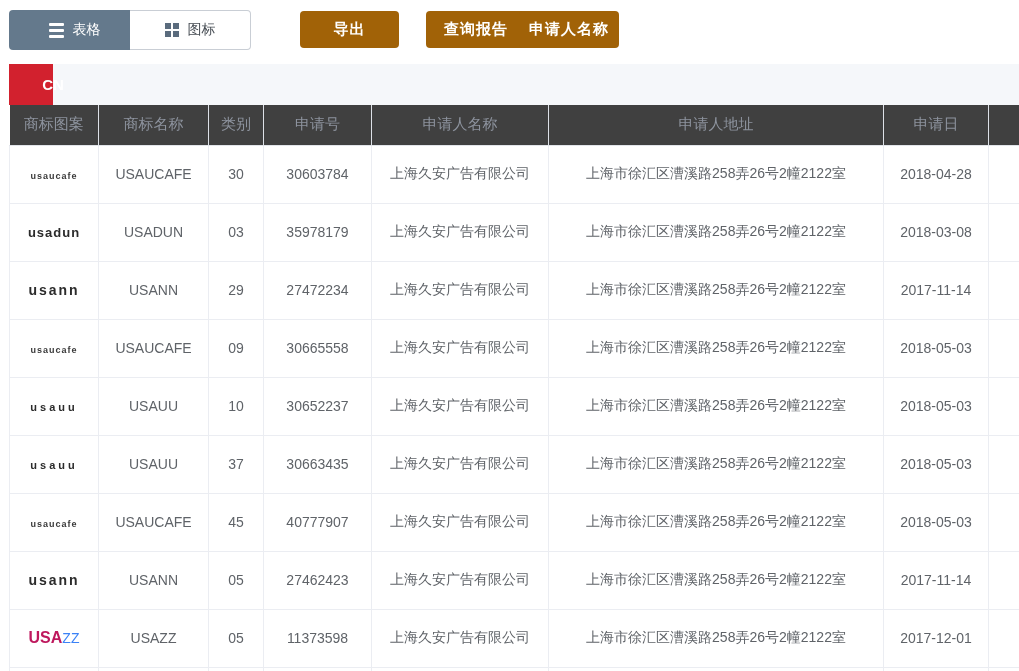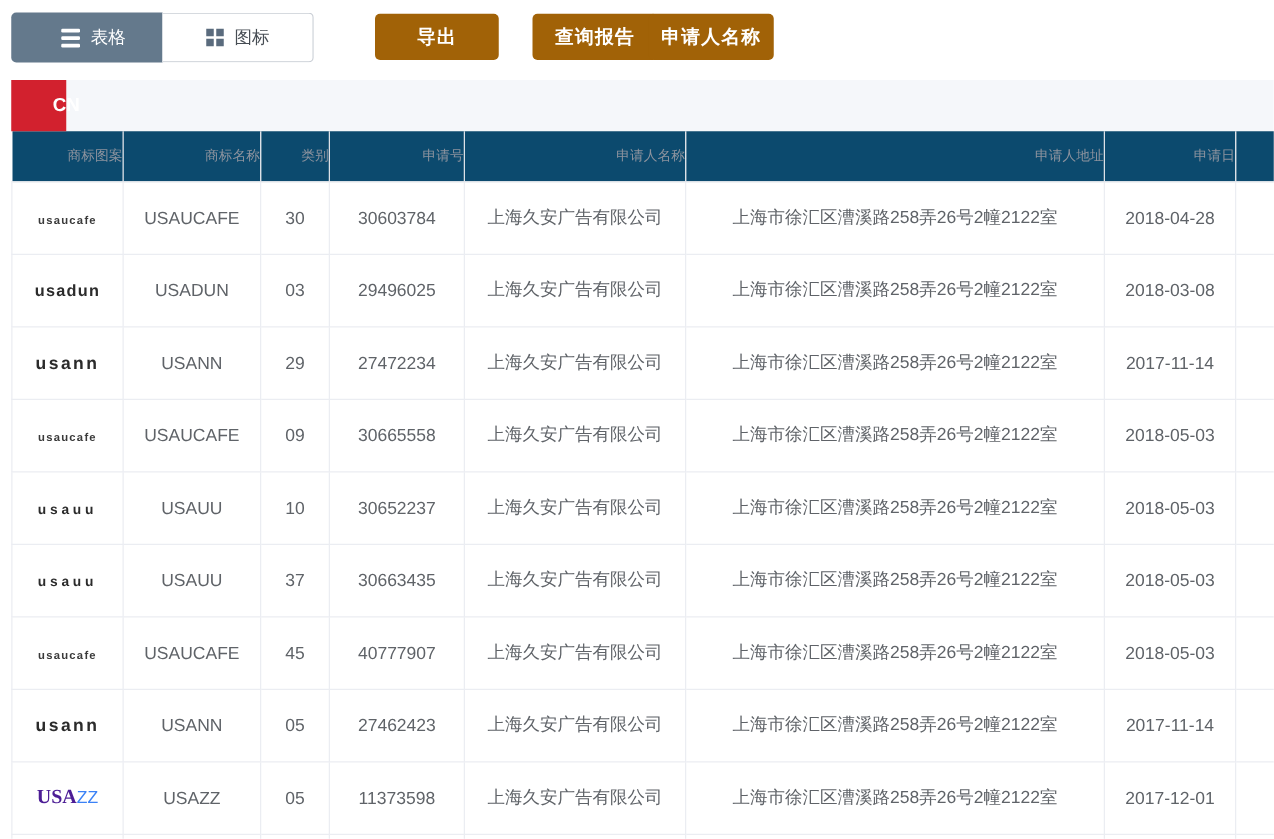--- a/index.html
+++ b/index.html
@@ -51,39 +51,39 @@
   }
 
   
   .table-wrap { margin-left: 9px; }
   table { border-collapse: collapse; table-layout: fixed; width: 1045px; }
   col.c0 { width: 89px; }  col.c1 { width: 110px; } col.c2 { width: 55px; }
   col.c3 { width: 108px; } col.c4 { width: 177px; } col.c5 { width: 335px; }
   col.c6 { width: 105px; } col.c7 { width: 66px; }
 
   th {
-    height: 40px; background: #0c4a6e; color: #8d939e;
-    font-size: 11px; font-weight: normal; text-align: right;
+    height: 40px; background: #404040; color: #8d939e;
+    font-size: 15px; font-weight: normal; text-align: center;
     border-right: 1px solid #dde1e7; border-bottom: 1px solid #e2e5ea;
   }
   th:last-child { border-right: none; }
 
   td {
     height: 58px; background: #ffffff; text-align: center; vertical-align: middle;
     font-size: 14px; color: #5f6368;
     border: 1px solid #ebedf2; overflow: hidden; white-space: nowrap;
   }
   tr.partial td { border-top: 1px solid #ebedf2; border-bottom: none; }
 
   
   .logo-s  { font-size: 9px;  font-weight: bold; letter-spacing: 1px;  color: #3a3a3a; }
   .logo-b  { font-size: 13px; font-weight: bold; letter-spacing: 1px;  color: #2b2b2b; }
   .logo-n  { font-size: 14px; font-weight: bold; letter-spacing: 2px;  color: #2b2b2b; }
   .logo-u  { font-size: 11px; font-weight: bold; letter-spacing: 3px;  color: #2b2b2b; }
-  .logo-z1 { font-family: Liberation Serif, serif; font-size: 16px; font-weight: bold; color: #4c1d95; }
+  .logo-z1 { font-family: Liberation Sans, sans-serif; font-size: 16px; font-weight: bold; color: #be185d; }
   .logo-z2 { font-size: 14px; color: #3b82f6; }
 </style>
 </head>
 <body>
 
 <div class="toolbar">
   <div class="view-toggle">
     <div class="toggle-btn active">
       <span class="ham">
           <i></i>
@@ -143,21 +143,21 @@
         <td>30603784</td>
         <td>上海久安广告有限公司</td>
         <td>上海市徐汇区漕溪路258弄26号2幢2122室</td>
         <td>2018-04-28</td>
         <td></td>
       </tr>
       <tr>
         <td><span class="logo-b">usadun</span></td>
         <td>USADUN</td>
         <td>03</td>
-        <td>29496025</td>
+        <td>35978179</td>
         <td>上海久安广告有限公司</td>
         <td>上海市徐汇区漕溪路258弄26号2幢2122室</td>
         <td>2018-03-08</td>
         <td></td>
       </tr>
       <tr>
         <td><span class="logo-n">usann</span></td>
         <td>USANN</td>
         <td>29</td>
         <td>27472234</td>

